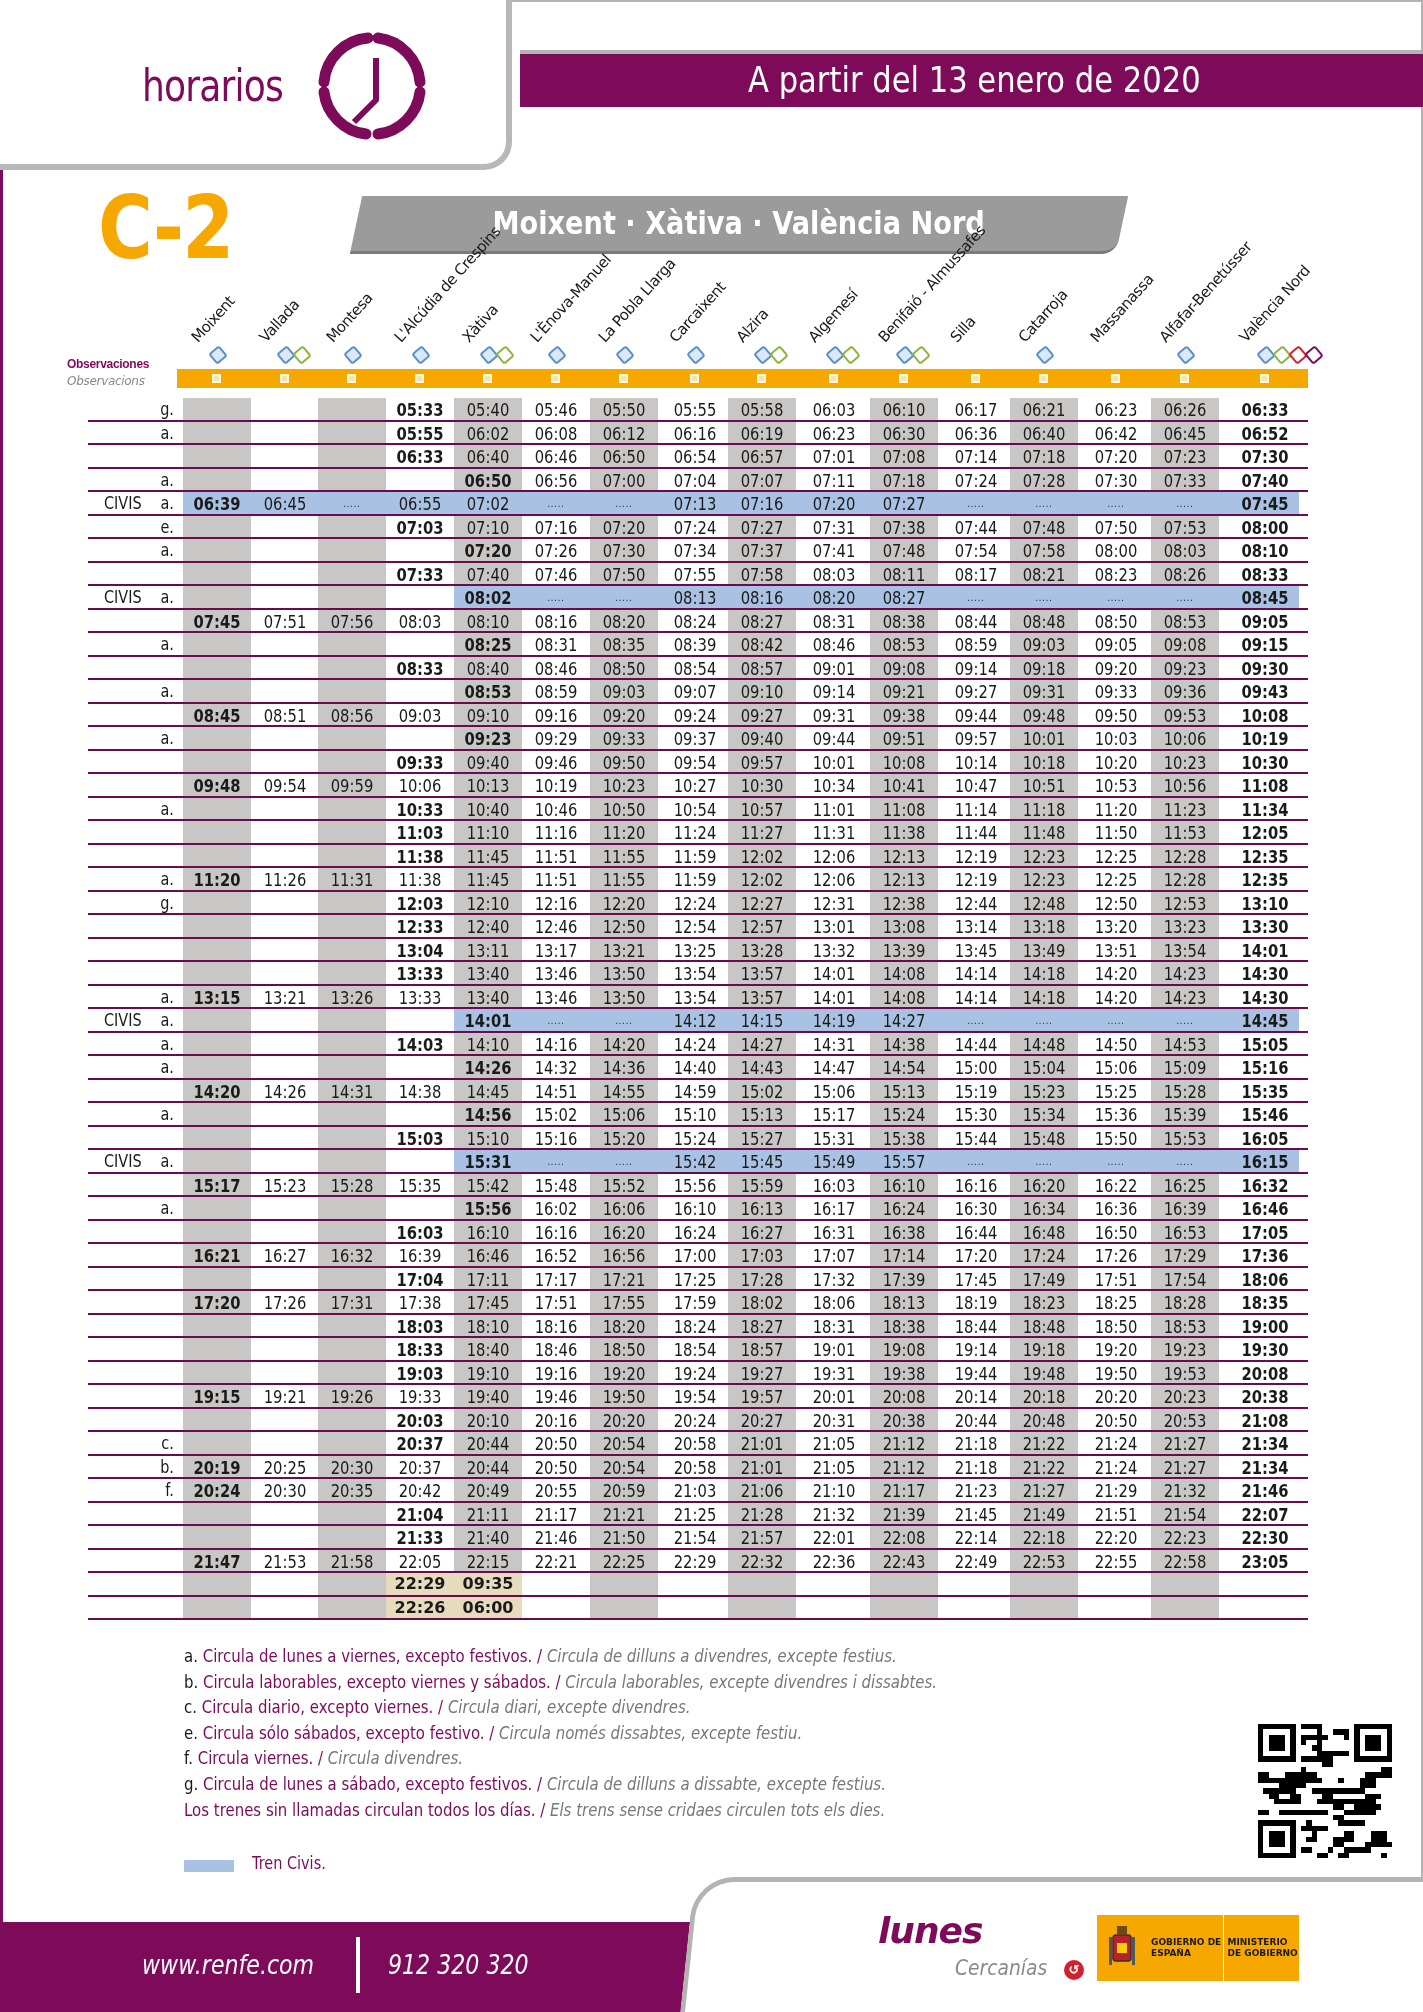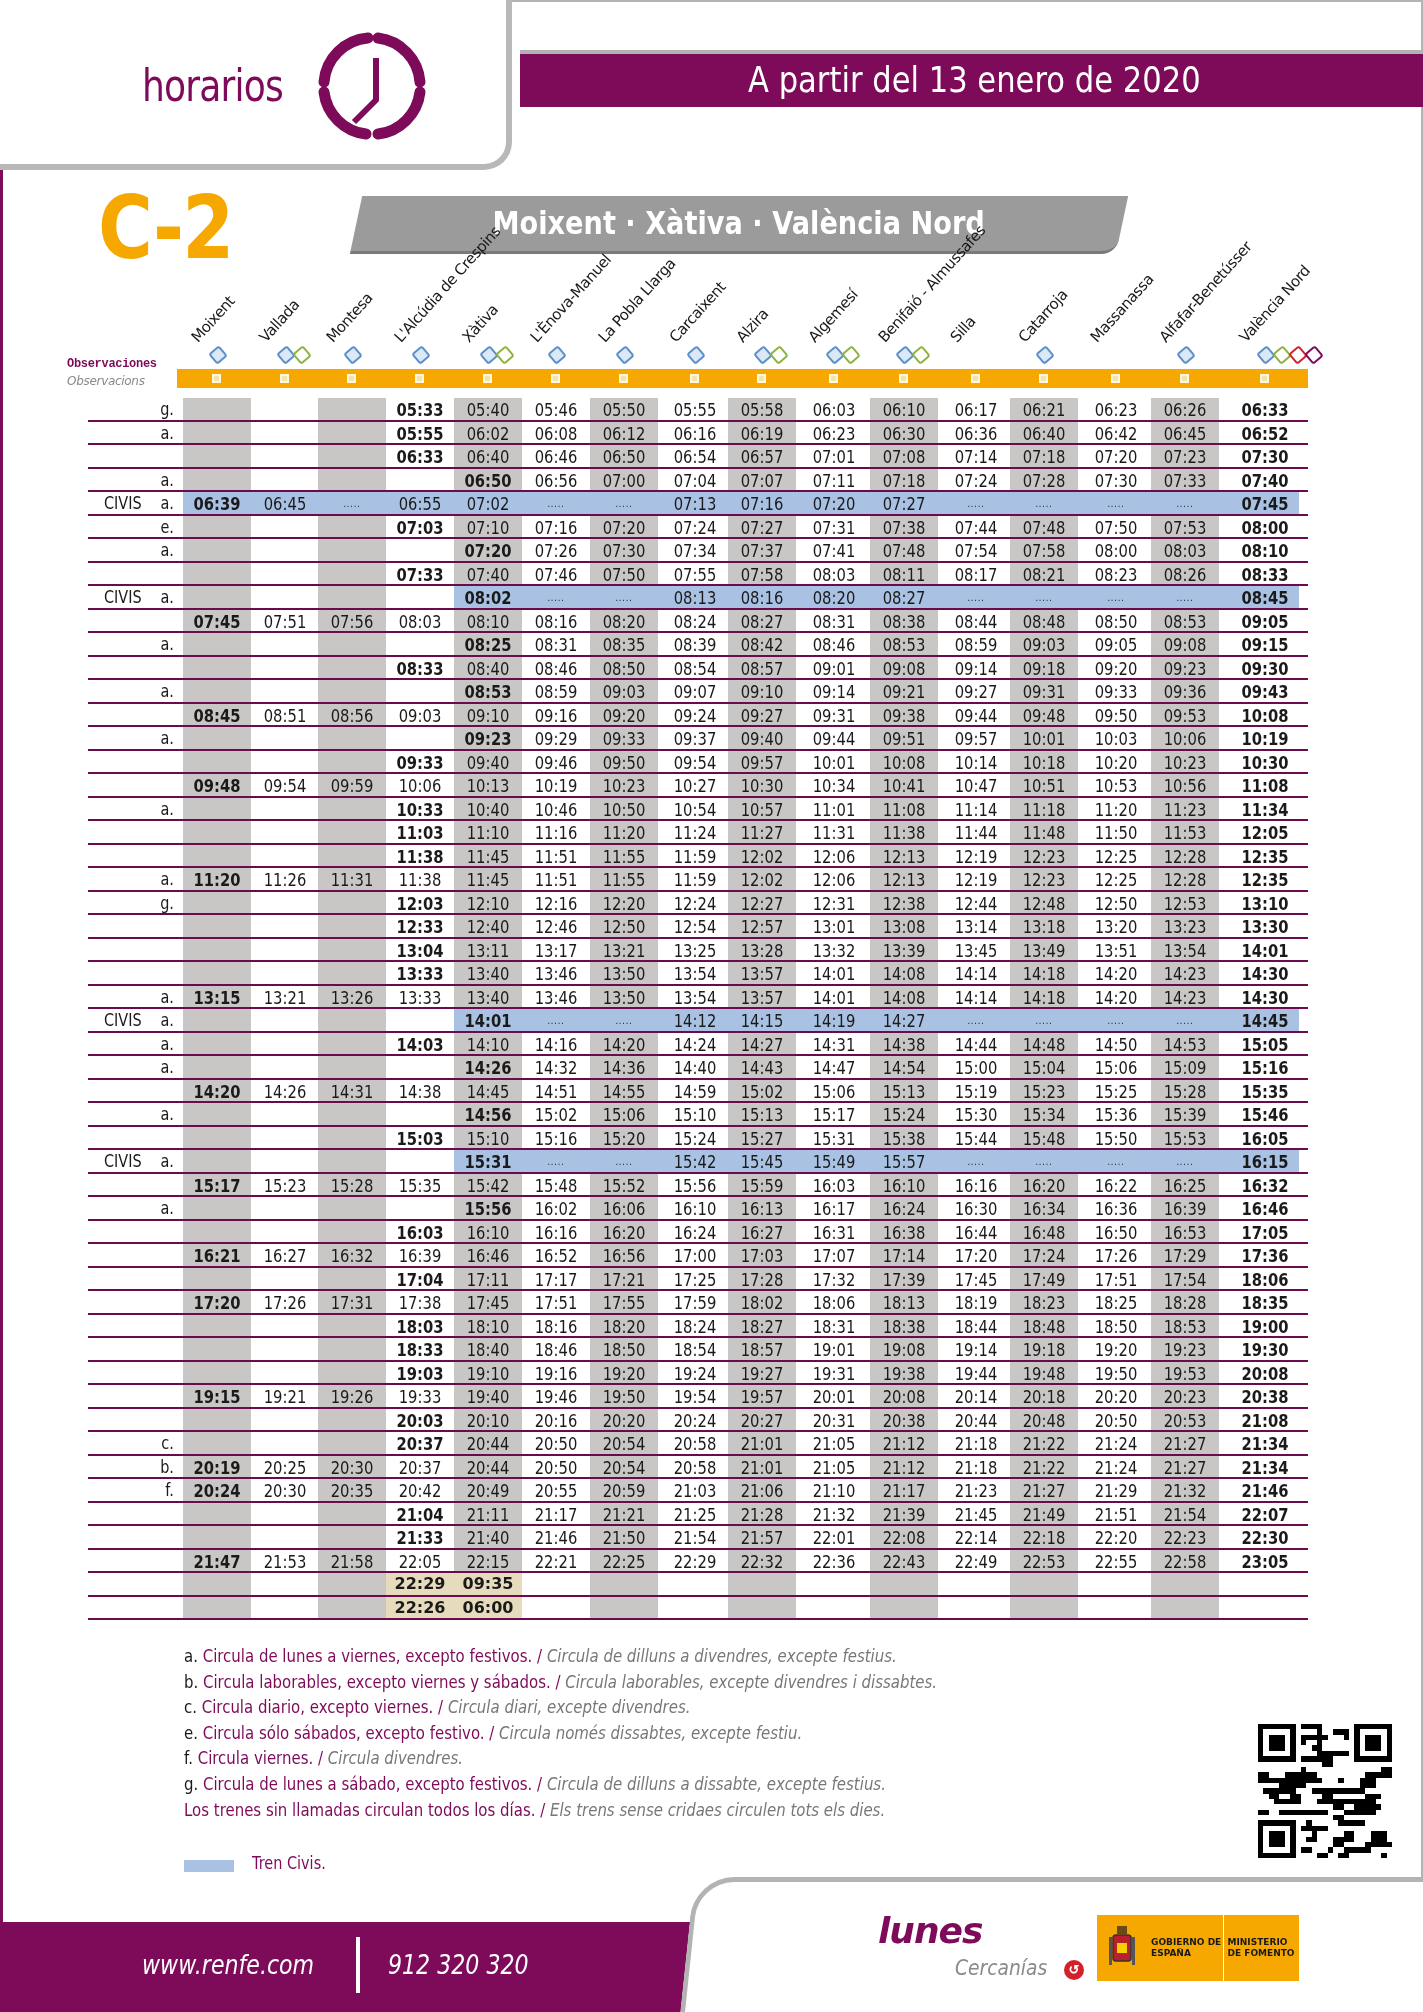--- a/index.html
+++ b/index.html
@@ -20,21 +20,21 @@
 
   .station-head { position: absolute; top: 250px; left: 0; width: 1423px; height: 120px; }
   .station { position: absolute; bottom: 0; transform-origin: left bottom; transform: rotate(-48deg); font-size: 15px; white-space: nowrap; color: #1a1a1a; font-family: "DejaVu Sans", sans-serif; letter-spacing: -0.5px; }
   .badges { position: absolute; display: flex; gap: 2px; }
   .badge { width: 14px; height: 14px; border: 2px solid; border-radius: 3px; transform: rotate(-40deg); background: #fff; }
   .badge.p { border-color: #5b8fc9; background: #dbe8f5; }
   .badge.r { border-color: #8cb43c; }
   .badge.red { border-color: #d4202c; }
   .badge.pur { border-color: #7e0a5a; }
 
-  .obs-label { position: absolute; left: 67px; top: 357px; font-size: 12px; font-weight: bold; color: #7e0a5a; font-family: Liberation Mono, monospace; letter-spacing: -0.3px; }
+  .obs-label { position: absolute; left: 67px; top: 357px; font-size: 12px; font-weight: bold; color: #7e0a5a; font-family: Liberation Sans, sans-serif; letter-spacing: -0.3px; }
   .obs-label-ca { position: absolute; left: 67px; top: 374px; font-size: 12px; font-style: italic; color: #8a8a8a; font-family: "DejaVu Sans", sans-serif; letter-spacing: -0.3px; }
   .orange-bar { position: absolute; left: 177px; top: 369px; width: 1131px; height: 19px; background: #f6a800; }
   .stop-dot { position: absolute; top: 5px; width: 9px; height: 9px; background: #f6e3a6; border: 2px solid #fff8e0; }
 
   .grid { position: absolute; left: 0; top: 398px; width: 1423px; }
   .shade-col { position: absolute; top: 398px; background: #c9c6c6; }
   .row { position: absolute; left: 88px; width: 1220px; height: 23.5px; border-bottom: 2px solid #6b0a4d; }
   .row.civis .civ-bg { position: absolute; top: 0; height: 21.5px; background: #a9c2e4; }
   .cell { position: absolute; top: 1px; width: 68px; text-align: center; font-size: 18px; line-height: 21px; font-family: "DejaVu Sans", sans-serif; transform: scaleX(0.82); color: #1a1a1a; }
   .cell.b { font-weight: bold; }
@@ -1236,14 +1236,14 @@
   <div class="gov-shield">
     <svg width="30" height="50" viewBox="0 0 30 50">
         <rect x="6" y="12" width="18" height="26" rx="3" fill="#b8202c" stroke="#333" stroke-width="1.5"></rect>
         <rect x="10" y="3" width="10" height="9" fill="#6b4a1a"></rect>
         <rect x="2" y="14" width="3" height="28" fill="#555"></rect>
         <rect x="25" y="14" width="3" height="28" fill="#555"></rect>
         <rect x="10" y="20" width="10" height="10" fill="#f6d000"></rect>
       </svg>
   </div>
   <div class="gov-text">GOBIERNO DE ESPAÑA</div>
-  <div class="gov-text">MINISTERIO DE FOMENTO</div>
+  <div class="gov-text">MINISTERIO DE GOBIERNO</div>
 </div>
 
 </body></html>

